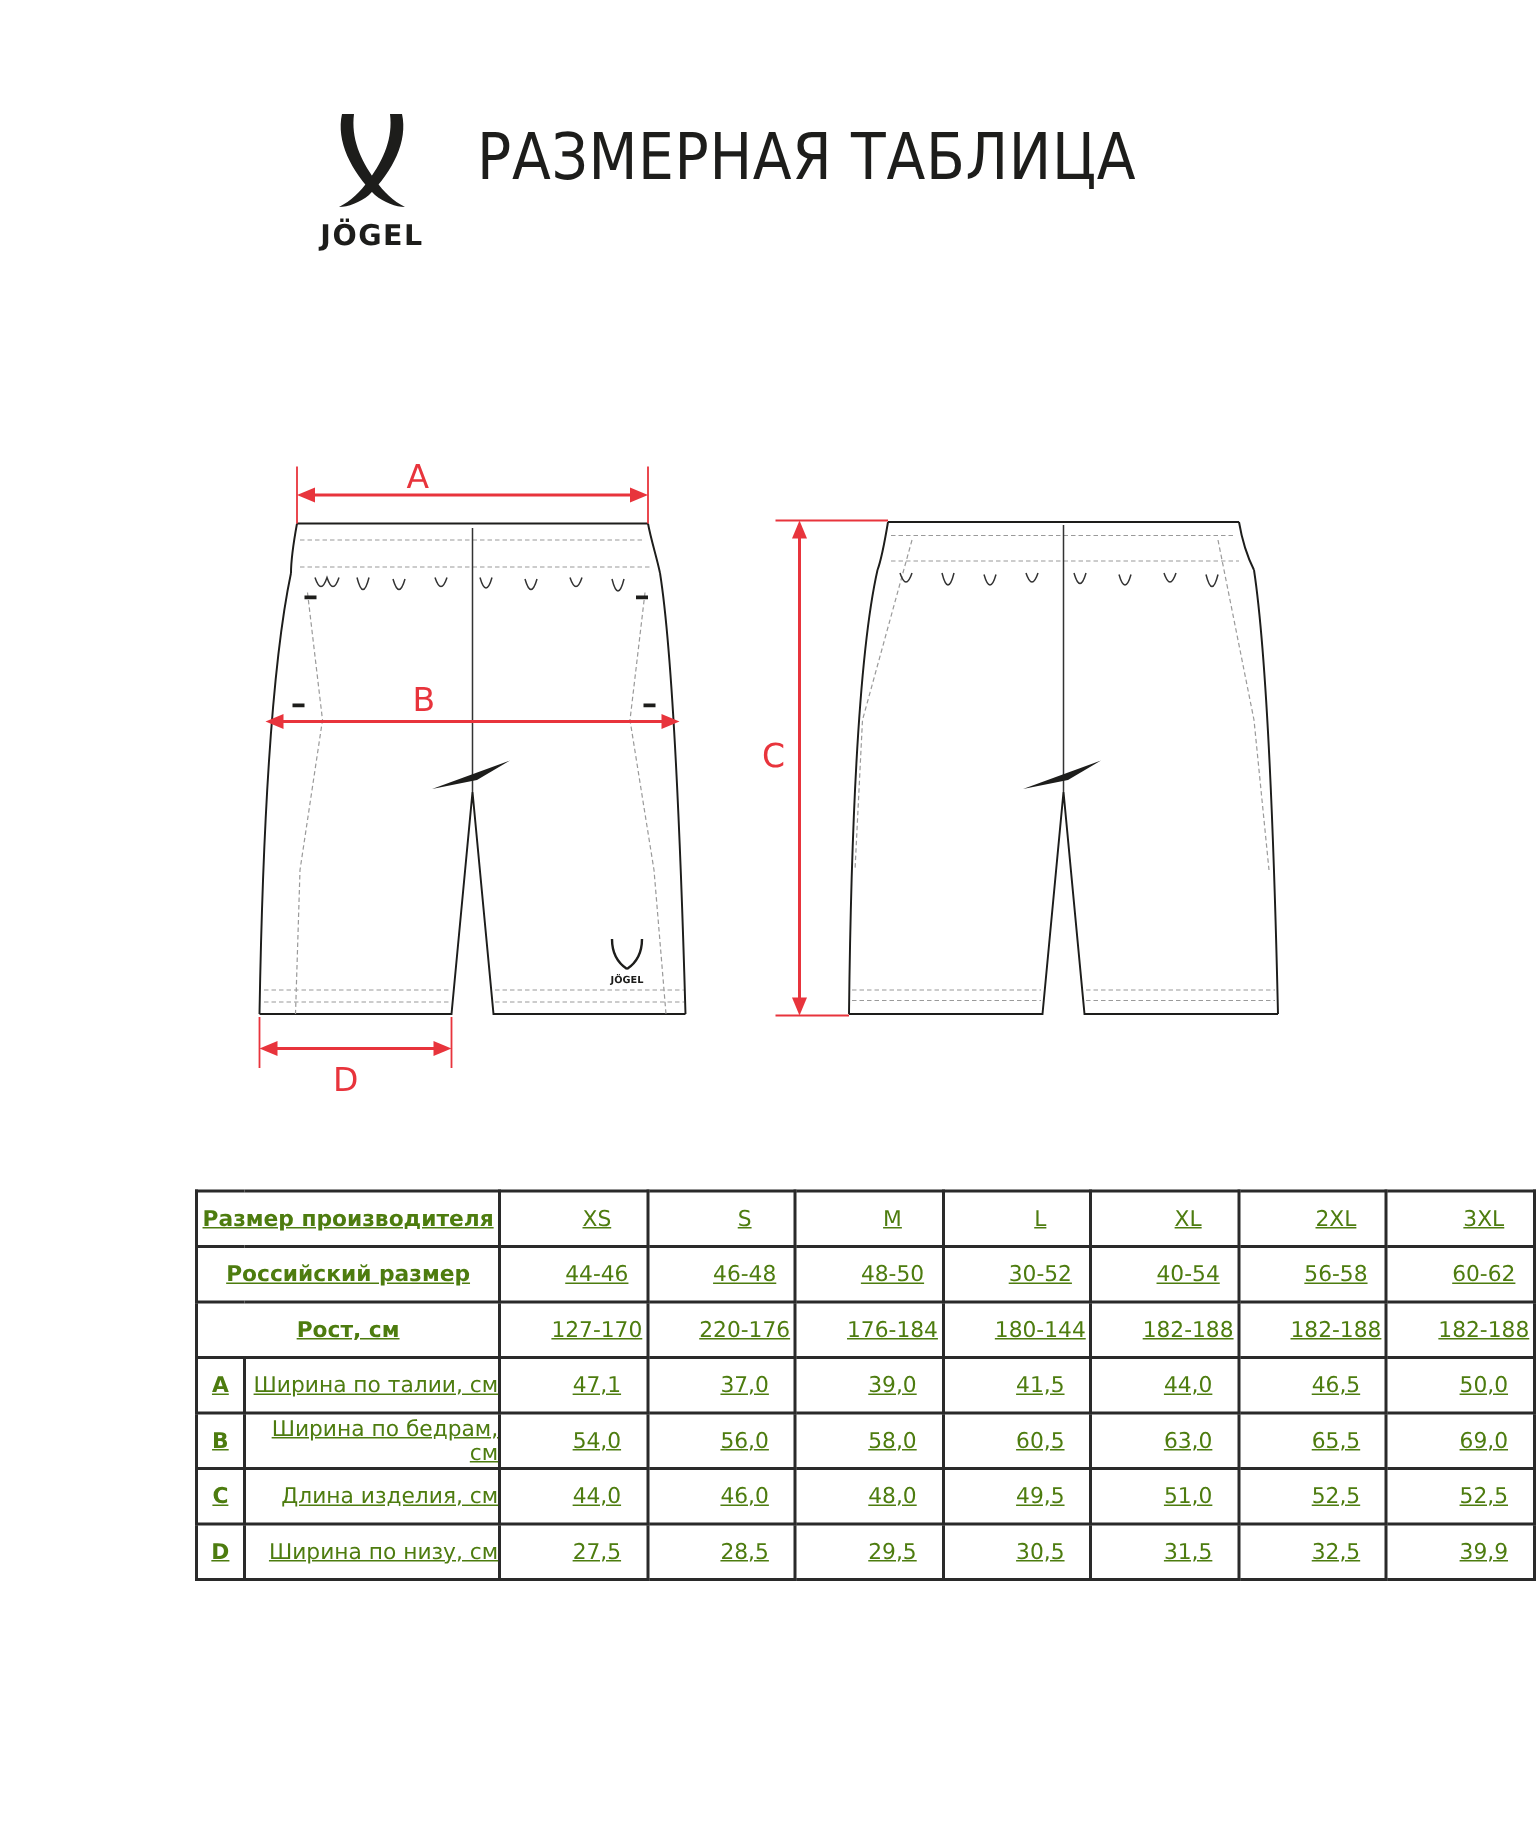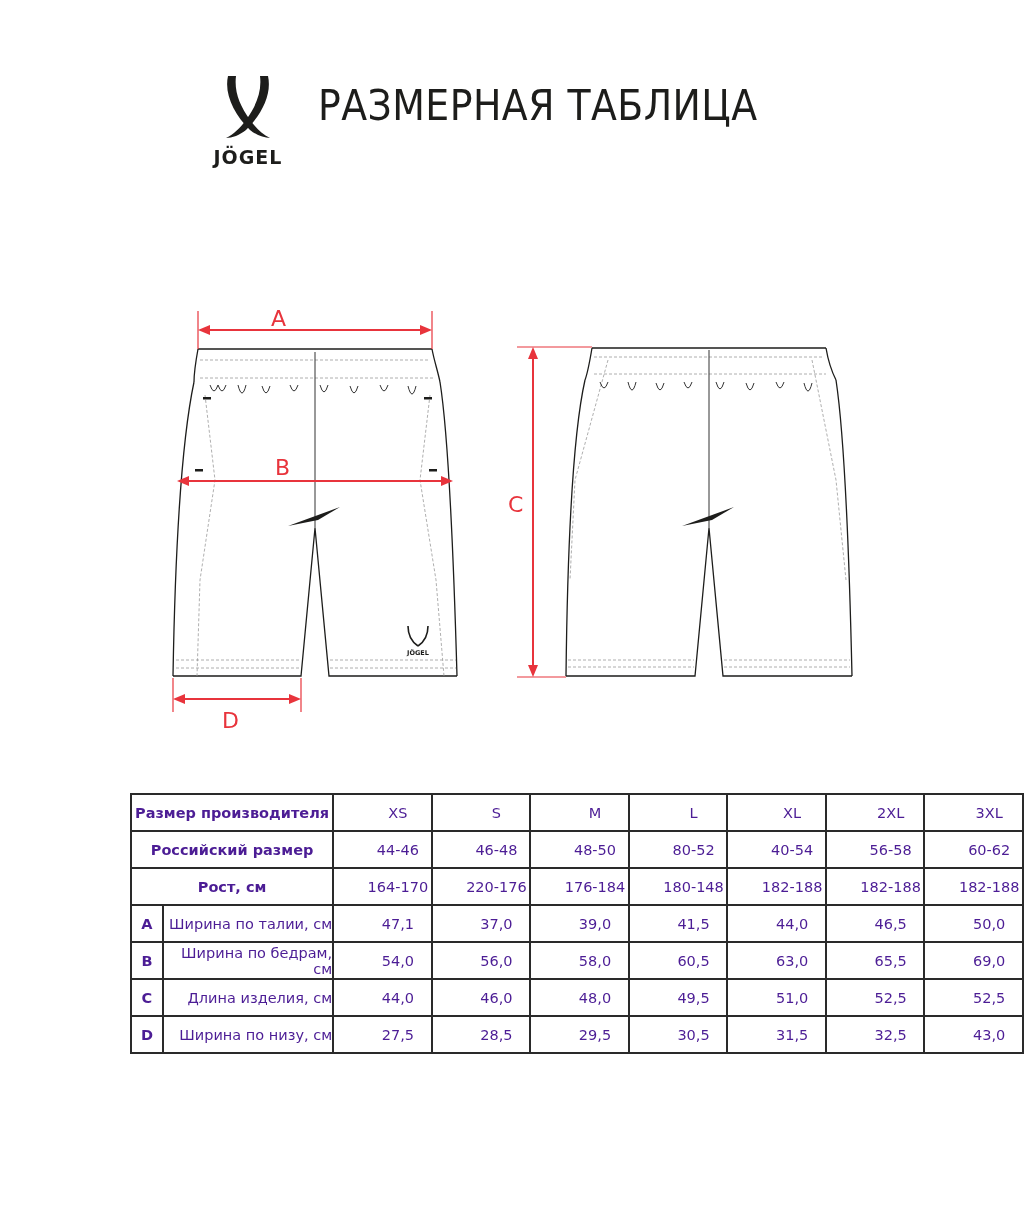--- a/index.html
+++ b/index.html
@@ -17,21 +17,21 @@
                 transform: scaleX(0.88); transform-origin: left top; white-space: nowrap; }
 
   
   .diagram { position: absolute; left: 0; top: 300px; width: 1024px; height: 440px; }
   .diagram svg { position: absolute; left: 0; top: 0; }
   .dim-label { position: absolute; color: #e8343c; font-family: "DejaVu Sans", sans-serif;
                font-size: 22px; line-height: 22px; }
 
   
   .size-table { position: absolute; left: 130px; top: 793px; border-collapse: collapse;
-                font-family: "DejaVu Sans", sans-serif; font-size: 14.5px; color: #4c1d95; }
+                font-family: "DejaVu Sans", sans-serif; font-size: 14.5px; color: #4d7c0f; text-decoration: underline; }
   .size-table td { border: 2px solid #2a2a2a; height: 35px; padding: 0; text-align: center;
                    vertical-align: middle; }
   .size-table td.size-cell { width: 75px; padding-left: 31px; }
   .size-table td.head-label { font-weight: bold; }
   .size-table td.letter { width: 33px; font-weight: bold; }
   .size-table td.param { width: 186px; text-align: right; }
 </style>
 </head>
 <body>
 
@@ -143,31 +143,31 @@
       <td class="size-cell">L</td>
       <td class="size-cell">XL</td>
       <td class="size-cell">2XL</td>
       <td class="size-cell">3XL</td>
     </tr>
     <tr>
       <td colspan="2" class="head-label">Российский размер</td>
       <td class="size-cell">44-46</td>
       <td class="size-cell">46-48</td>
       <td class="size-cell">48-50</td>
-      <td class="size-cell">80-52</td>
+      <td class="size-cell">30-52</td>
       <td class="size-cell">40-54</td>
       <td class="size-cell">56-58</td>
       <td class="size-cell">60-62</td>
     </tr>
     <tr>
       <td colspan="2" class="head-label">Рост, см</td>
-      <td class="size-cell">164-170</td>
+      <td class="size-cell">127-170</td>
       <td class="size-cell">220-176</td>
       <td class="size-cell">176-184</td>
-      <td class="size-cell">180-148</td>
+      <td class="size-cell">180-144</td>
       <td class="size-cell">182-188</td>
       <td class="size-cell">182-188</td>
       <td class="size-cell">182-188</td>
     </tr>
     <tr>
       <td class="letter">A</td>
       <td class="param">Ширина по талии, см</td>
       <td class="size-cell">47,1</td>
       <td class="size-cell">37,0</td>
       <td class="size-cell">39,0</td>
@@ -200,16 +200,16 @@
     </tr>
     <tr>
       <td class="letter">D</td>
       <td class="param">Ширина по низу, см</td>
       <td class="size-cell">27,5</td>
       <td class="size-cell">28,5</td>
       <td class="size-cell">29,5</td>
       <td class="size-cell">30,5</td>
       <td class="size-cell">31,5</td>
       <td class="size-cell">32,5</td>
-      <td class="size-cell">43,0</td>
+      <td class="size-cell">39,9</td>
     </tr>
   </tbody>
 </table>
 
 </body></html>

